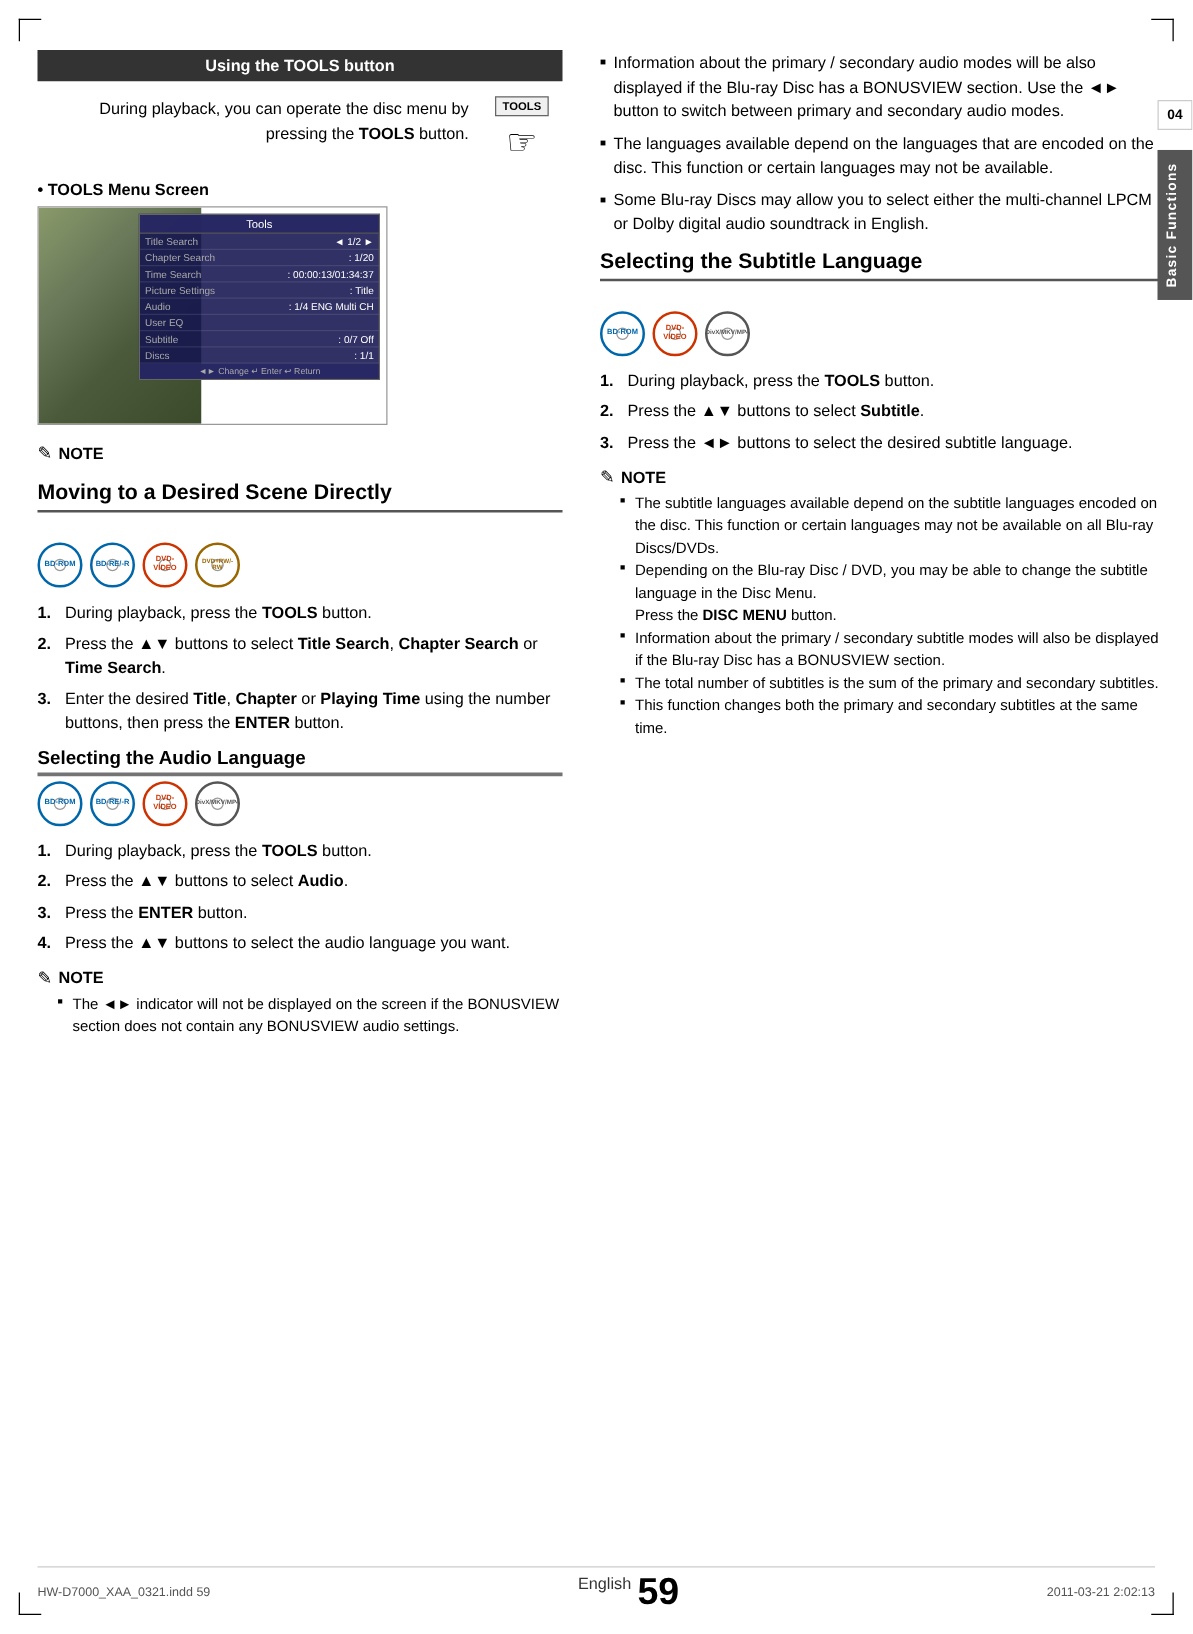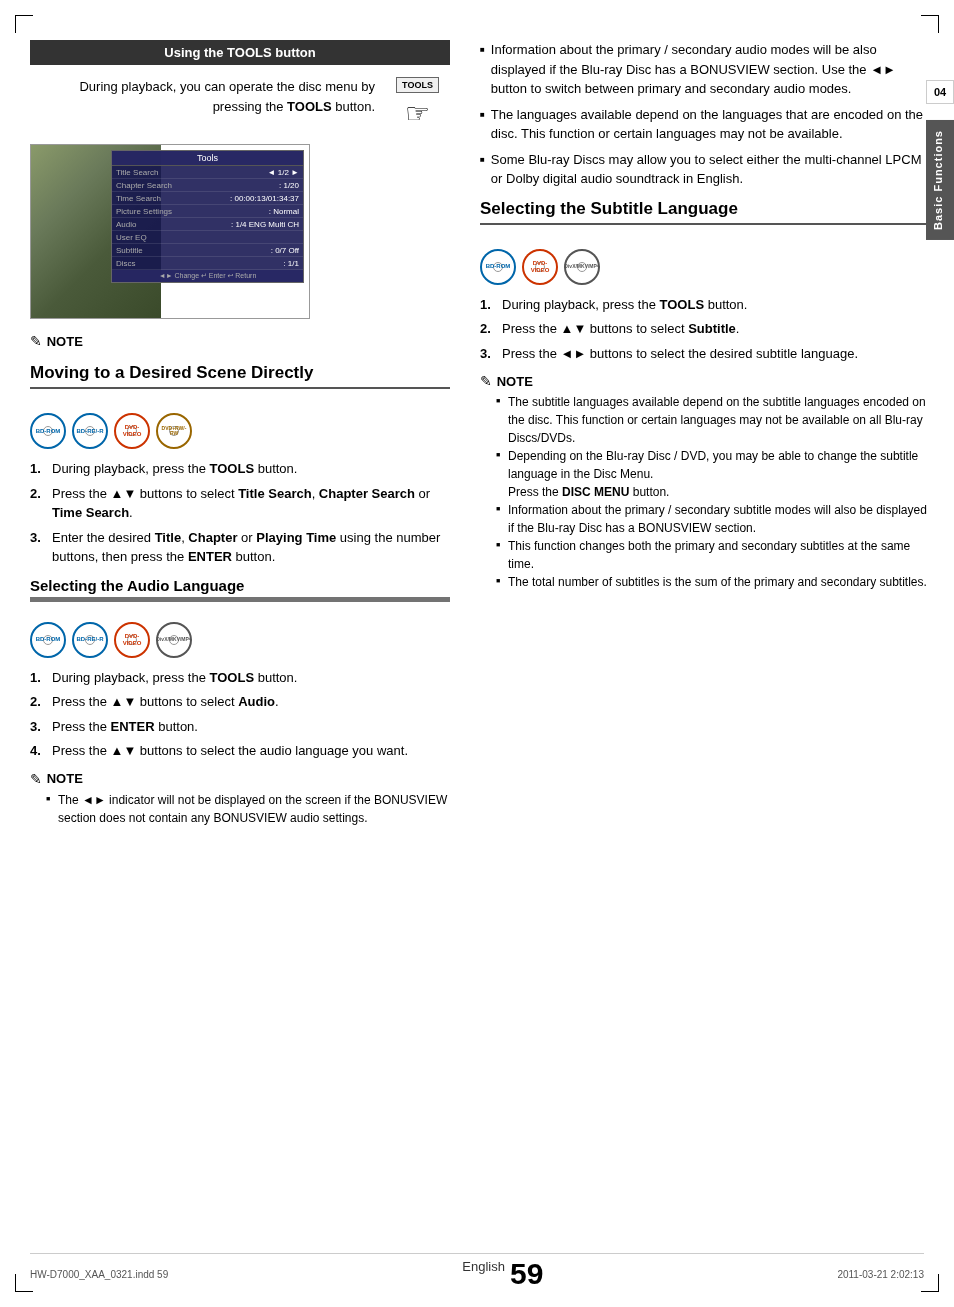--- a/index.html
+++ b/index.html
@@ -279,23 +279,23 @@
     .step-num {
       font-weight: bold;
       flex-shrink: 0;
       width: 18px;
     }
 
     
     .subsection-heading {
       font-size: 15px;
       font-weight: bold;
-      border-bottom: 5px solid #737373;
+      border-bottom: 3px solid #737373;
       padding-bottom: 3px;
-      margin-bottom: 20px;
+      margin-bottom: 4px;
       margin-top: 10px;
     }
 
     
     .page-footer {
       position: absolute;
       bottom: 18px;
       left: 30px;
       right: 30px;
       display: flex;
@@ -361,40 +361,41 @@
       <div class="tools-intro">
         <div class="tools-intro-text">
           During playback, you can operate the disc menu by pressing the <strong>TOOLS</strong> button.
         </div>
         <div class="tools-button-img">
           <div class="tools-btn-box">TOOLS</div>
           <div class="hand-icon">☞</div>
         </div>
       </div>
 
+      <div class="menu-screen-label">TOOLS Menu Screen</div>
 
       <div class="tools-screenshot">
         <div class="tools-bg"></div>
         <div class="tools-overlay-panel">
           <div class="tools-panel-title">Tools</div>
           <div class="tools-panel-row">
             <span class="row-label">Title Search</span>
             <span class="row-value">◄ 1/2 ►</span>
           </div>
           <div class="tools-panel-row">
             <span class="row-label">Chapter Search</span>
             <span class="row-value">: 1/20</span>
           </div>
           <div class="tools-panel-row">
             <span class="row-label">Time Search</span>
             <span class="row-value">: 00:00:13/01:34:37</span>
           </div>
           <div class="tools-panel-row">
             <span class="row-label">Picture Settings</span>
-            <span class="row-value">: Normal</span>
+            <span class="row-value">: Title</span>
           </div>
           <div class="tools-panel-row">
             <span class="row-label">Audio</span>
             <span class="row-value">: 1/4 ENG Multi CH</span>
           </div>
           <div class="tools-panel-row">
             <span class="row-label">User EQ</span>
             <span class="row-value"></span>
           </div>
           <div class="tools-panel-row">
@@ -544,22 +545,22 @@
 
       <div class="note-box">
         <div class="note-header">
           <span class="note-icon">✎</span>
           <span class="note-title">NOTE</span>
         </div>
         <ul class="note-content">
           <li>The subtitle languages available depend on the subtitle languages encoded on the disc. This function or certain languages may not be available on all Blu-ray Discs/DVDs.</li>
           <li>Depending on the Blu-ray Disc / DVD, you may be able to change the subtitle language in the Disc Menu.<br>Press the <strong>DISC MENU</strong> button.</li>
           <li>Information about the primary / secondary subtitle modes will also be displayed if the Blu-ray Disc has a BONUSVIEW section.</li>
+          <li>The total number of subtitles is the sum of the primary and secondary subtitles.</li>
           <li>This function changes both the primary and secondary subtitles at the same time.</li>
-          <li>The total number of subtitles is the sum of the primary and secondary subtitles.</li>
         </ul>
       </div>
 
     </div>
 
   </div>
 
   <div class="page-footer">
     <span>HW-D7000_XAA_0321.indd   59</span>
     <div class="page-number-area">

